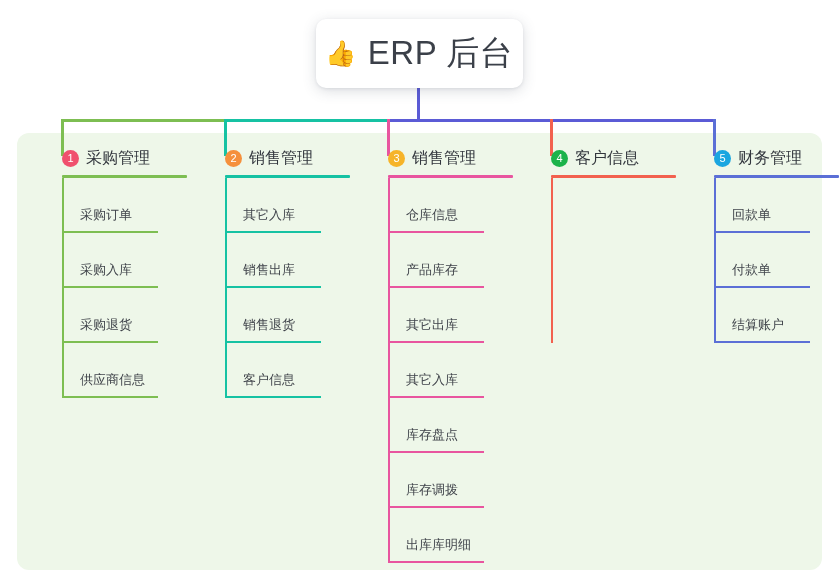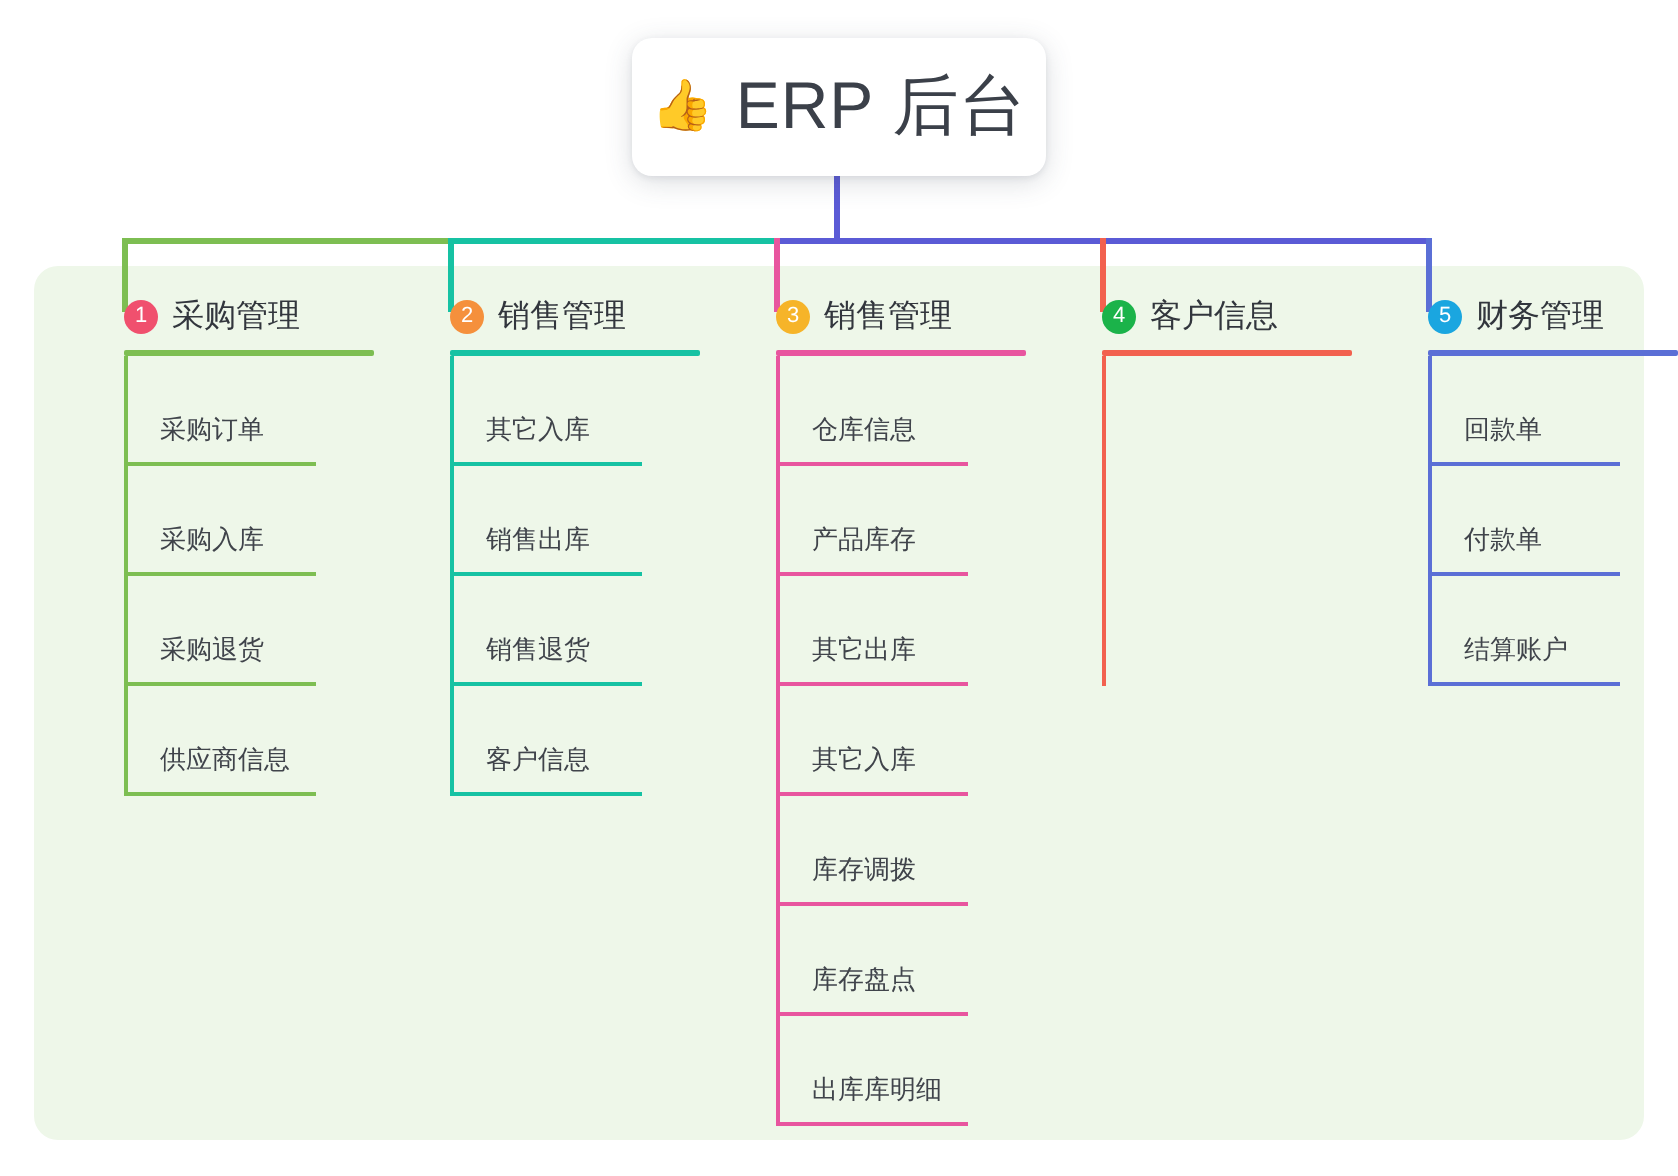--- a/index.html
+++ b/index.html
@@ -243,25 +243,25 @@
           </div>
           <div class="item">
             <span class="item-label">其它出库</span>
             <div class="item-rule" style="background: rgb(232, 85, 159);"></div>
           </div>
           <div class="item">
             <span class="item-label">其它入库</span>
             <div class="item-rule" style="background: rgb(232, 85, 159);"></div>
           </div>
           <div class="item">
+            <span class="item-label">库存盘点</span>
+            <div class="item-rule" style="background: rgb(232, 85, 159);"></div>
+          </div>
+          <div class="item">
             <span class="item-label">库存调拨</span>
-            <div class="item-rule" style="background: rgb(232, 85, 159);"></div>
-          </div>
-          <div class="item">
-            <span class="item-label">库存盘点</span>
             <div class="item-rule" style="background: rgb(232, 85, 159);"></div>
           </div>
           <div class="item">
             <span class="item-label">出库库明细</span>
             <div class="item-rule" style="background: rgb(232, 85, 159);"></div>
           </div>
         </div>
       </div>
       <div class="col" style="left: 529px;">
         <div class="col-head">

